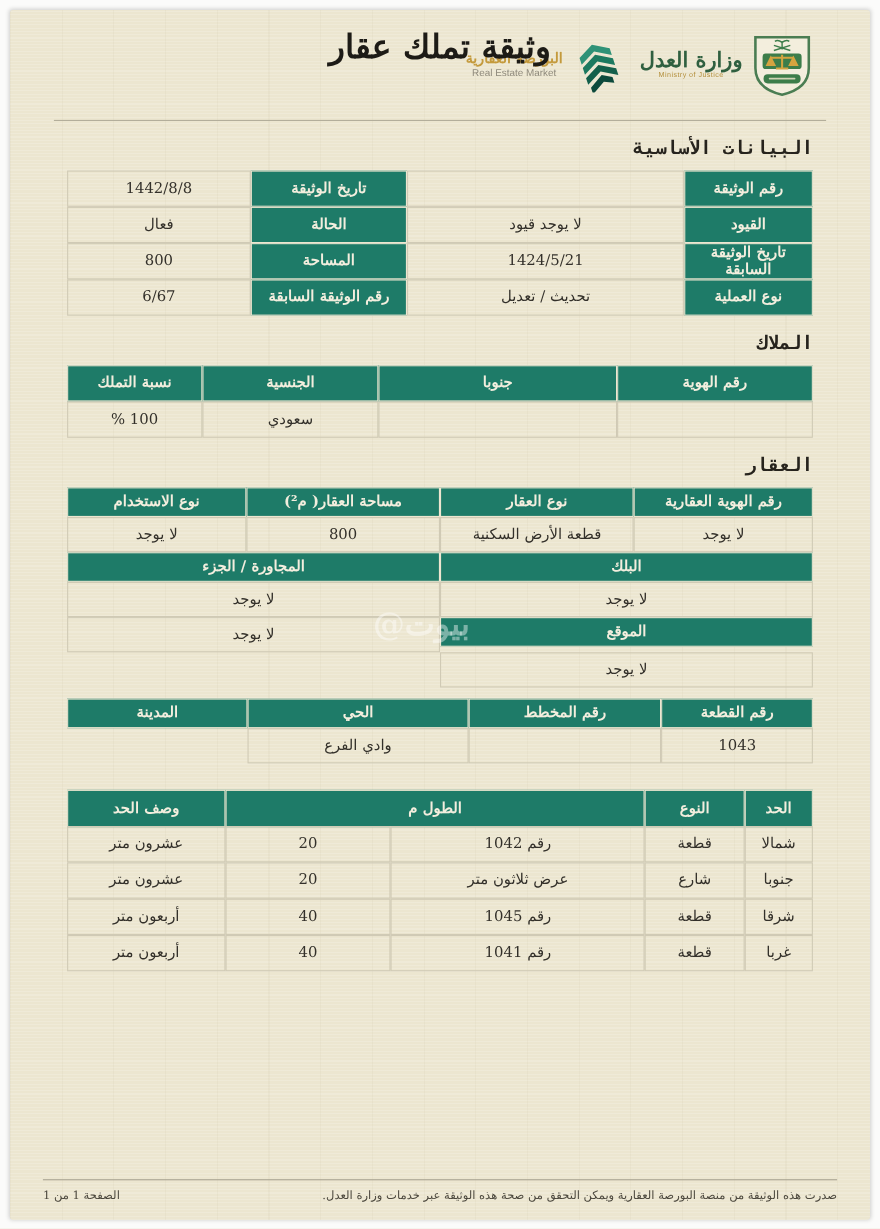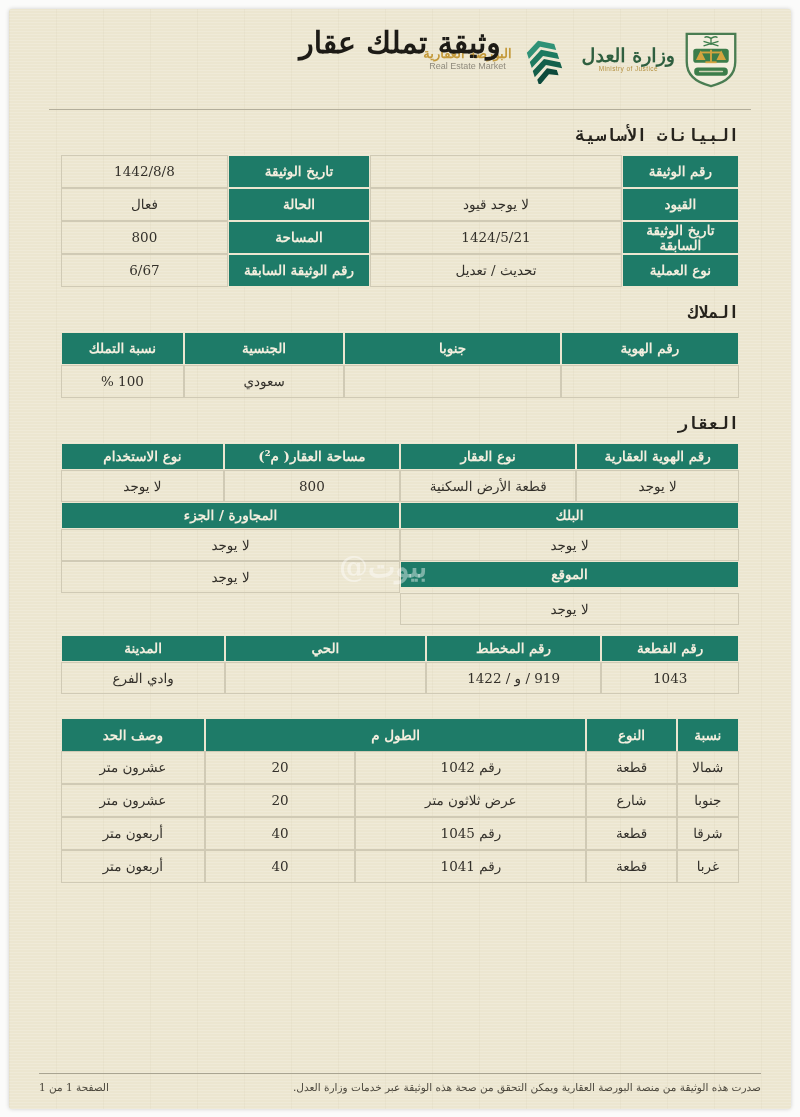--- a/index.html
+++ b/index.html
@@ -178,27 +178,26 @@
     <div class="cell g hrow">الموقع</div>
     <div class="cell v vrow">لا يوجد</div>
     <div class="cell v vrow">لا يوجد</div>
   </div>
   <div class="grid t-prop4b">
     <div class="cell g hrow">رقم القطعة</div>
     <div class="cell g hrow">رقم المخطط</div>
     <div class="cell g hrow">الحي</div>
     <div class="cell g hrow">المدينة</div>
     <div class="cell v vrow">1043</div>
-    <div class="cell v vrow">919 / و / 1422</div>
     <div class="cell v vrow"></div>
     <div class="cell v vrow">وادي الفرع</div>
   </div>
 
   <div class="grid t-bounds">
-    <div class="cell g">نسبة</div>
+    <div class="cell g">الحد</div>
     <div class="cell g">النوع</div>
     <div class="cell g span2">الطول م</div>
     <div class="cell g">وصف الحد</div>
 
     <div class="cell v">شمالا</div>
     <div class="cell v">قطعة</div>
     <div class="cell v">رقم 1042</div>
     <div class="cell v">20</div>
     <div class="cell v">عشرون متر</div>
 

